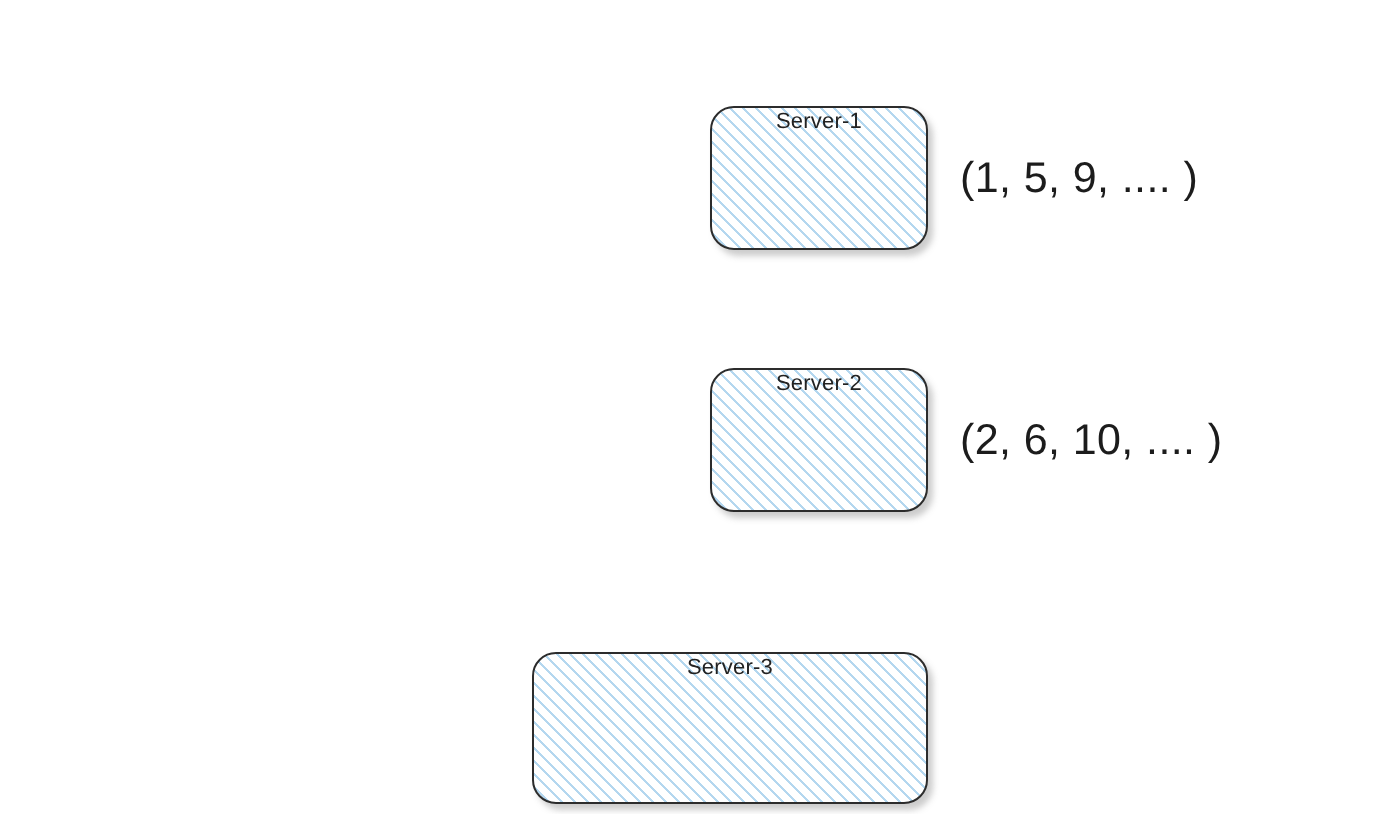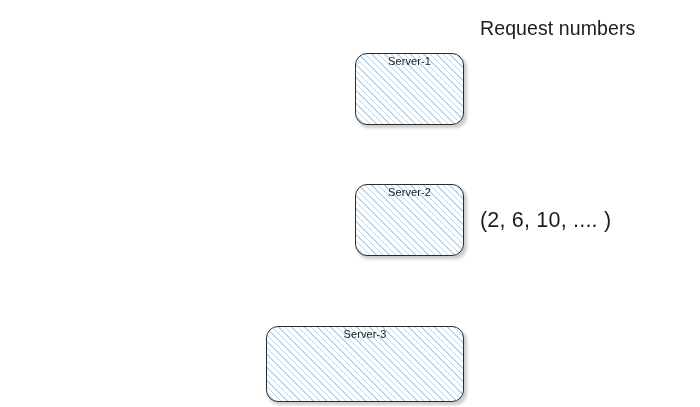--- a/index.html
+++ b/index.html
@@ -77,31 +77,31 @@
   }
   .seq-1 { top: 76px;  }
   .seq-2 { top: 207px; }
   .seq-3 { top: 340px; }
 </style>
 </head>
 <body>
 
 <div id="canvas">
 
-  <div class="heading">Request numbers</div>
 
   <div class="server-box box-1">
     <span class="server-label">Server-1</span>
   </div>
 
   <div class="server-box box-2">
     <span class="server-label">Server-2</span>
   </div>
 
   <div class="server-box box-3">
     <span class="server-label">Server-3</span>
   </div>
 
+  <div class="request-seq seq-1">(1, 5, 9, .... )</div>
 
   <div class="request-seq seq-2">(2, 6, 10, .... )</div>
 
 
 </div>
 
 </body></html>

